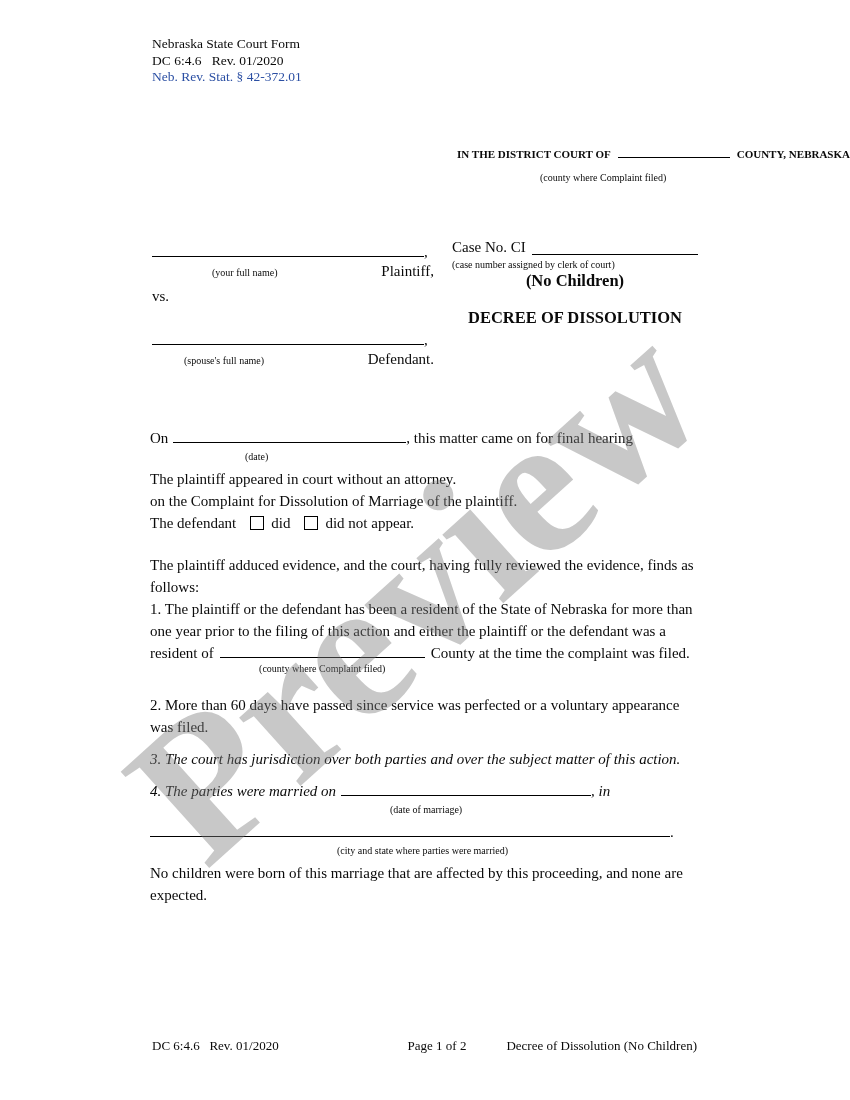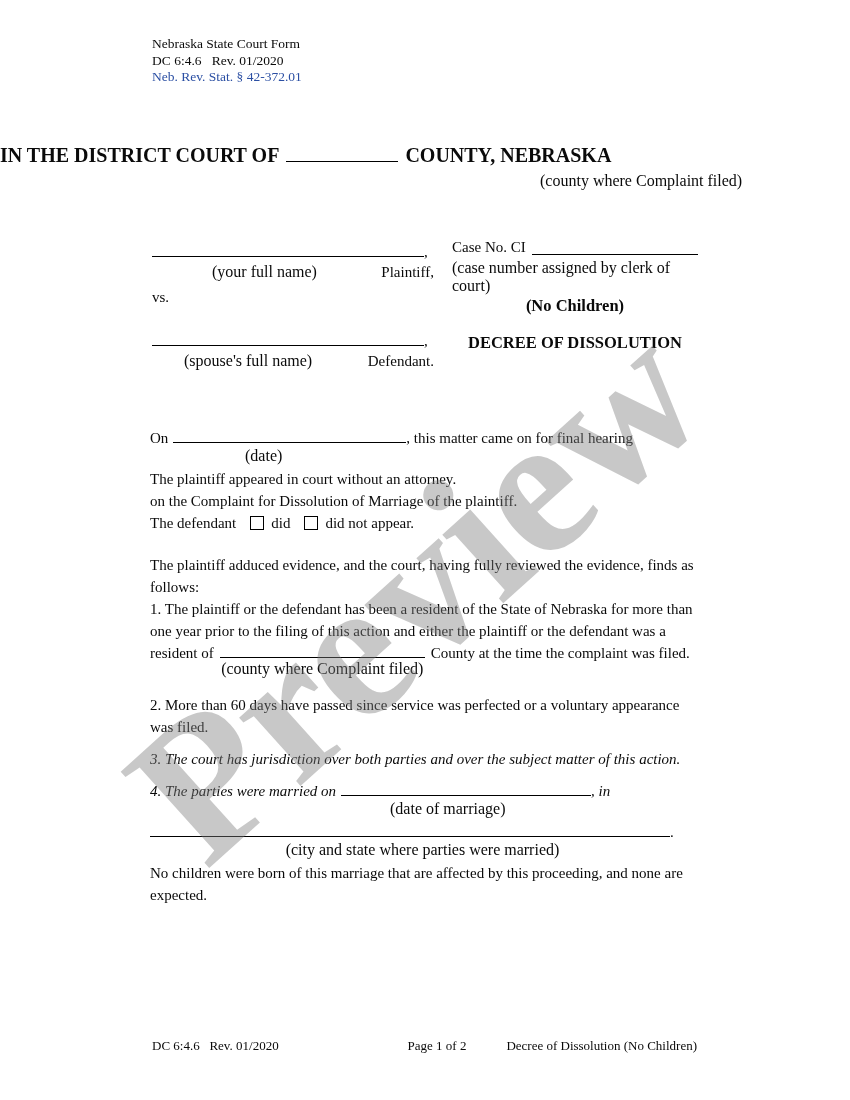--- a/index.html
+++ b/index.html
@@ -5,36 +5,36 @@
   * { box-sizing: border-box; margin: 0; padding: 0; }
   html, body { width: 850px; height: 1100px; overflow: hidden; }
   body {
     background: #ffffff;
     font-family: "Liberation Serif", serif;
     color: #0a0a0a;
     position: relative;
   }
   .page { position: absolute; inset: 0; }
 
-  .small { font-size: 16px; }
+  .small { font-size: 10px; }
   .pre   { white-space: pre; }
   .blank {
     display: inline-block;
     height: 14px;
     border-bottom: 1px solid #000;
   }
 
   
   .hdr { position: absolute; left: 152px; top: 36px; font-size: 13.5px; line-height: 16.5px; }
   .statute { display: block; text-decoration: none; cursor: pointer; }
 
   
   .title {
     position: absolute; left: 0; top: 144px; width: 100%;
-    text-align: left; font-weight: bold; font-size: 20px;
+    text-align: right; font-weight: bold; font-size: 11px;
   }
   .title .blank { width: 112px; margin: 0 7px; vertical-align: baseline; }
   .title-cap { position: absolute; left: 540px; top: 172px; }
 
   
   .cap-left { position: absolute; left: 152px; top: 243px; width: 300px; font-size: 15px; }
   .blankrow { display: flex; align-items: baseline; }
   .cap-left .blank { width: 272px; }
   .cap-row { display: flex; align-items: baseline; width: 282px; margin-top: 2px; }
   .cap-row .push-right { margin-left: auto; font-size: 15px; }

